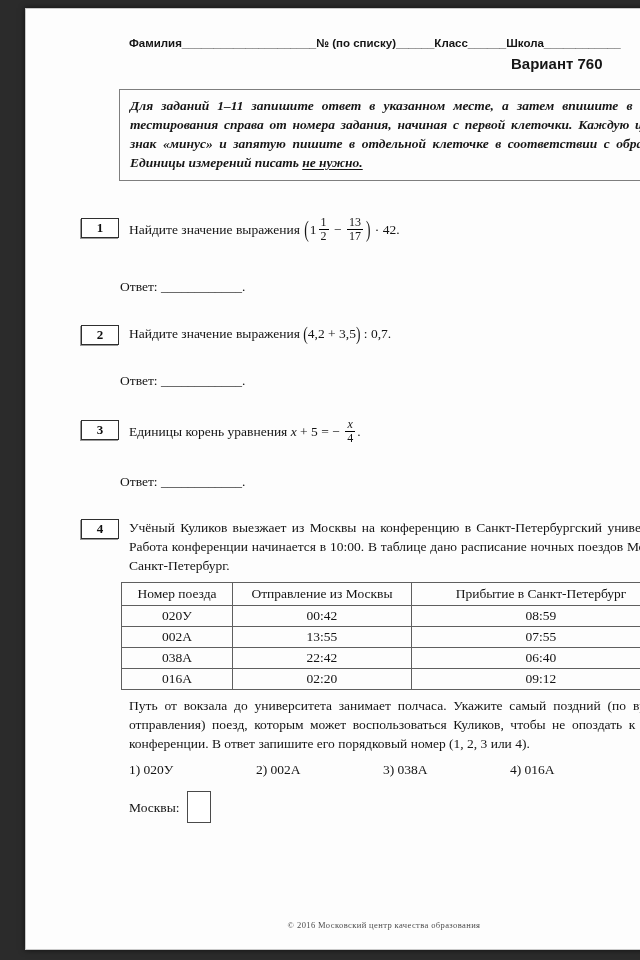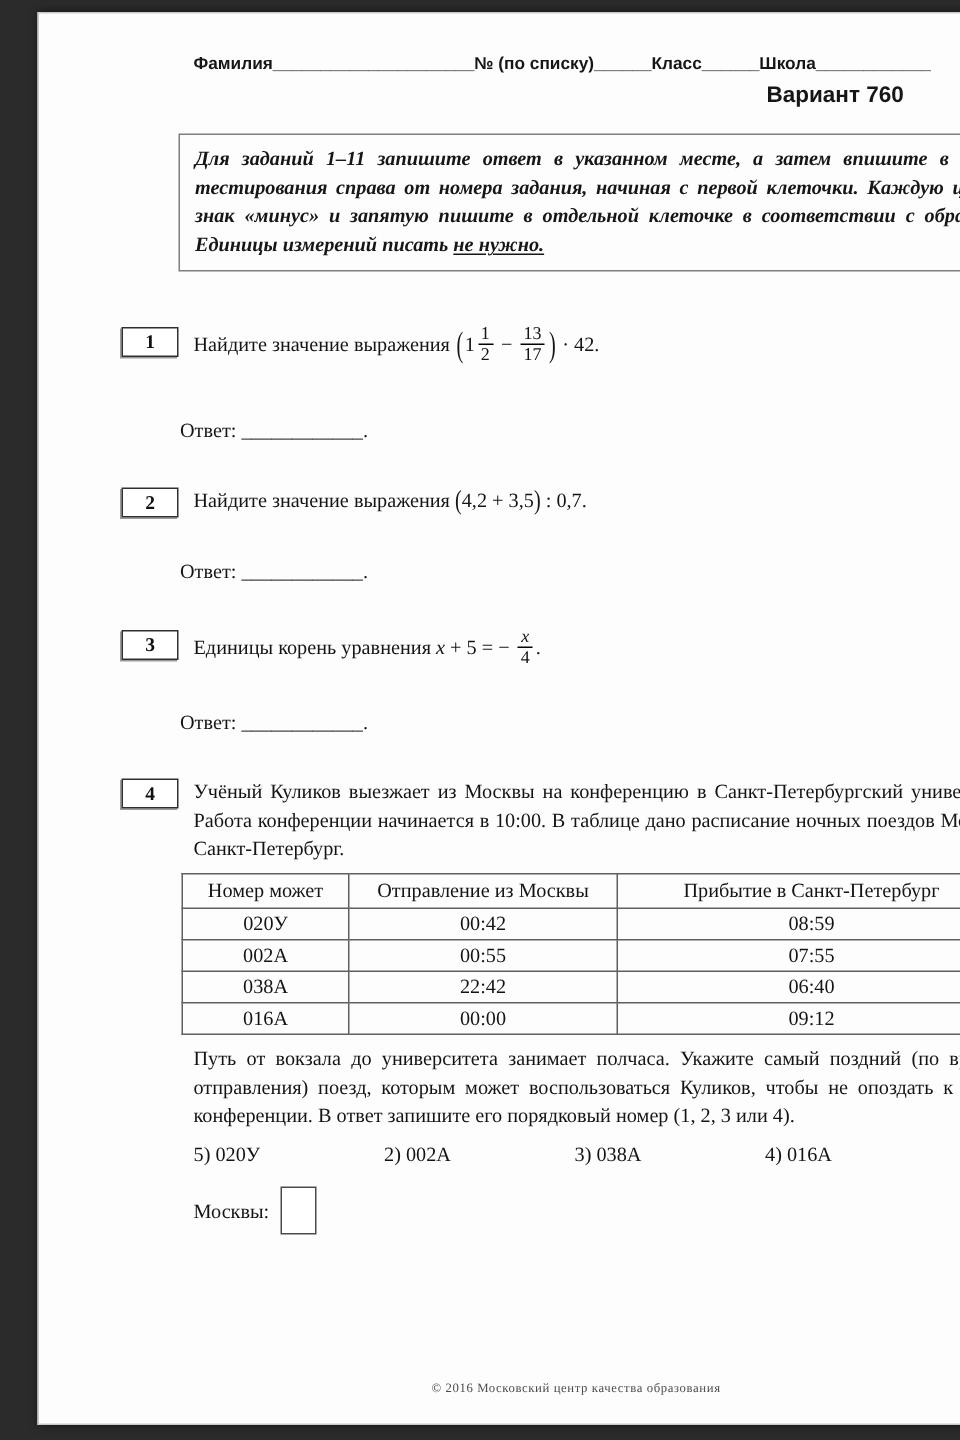--- a/index.html
+++ b/index.html
@@ -124,53 +124,53 @@
   <div class="answer" style="top:465px">Ответ: ____________.</div>
 
   <div class="task t4" style="top:509px">
     <div class="qnum">4</div>
     <div class="qbody">
       <p>Учёный Куликов выезжает из Москвы на конференцию в Санкт-Петербургский университет. Работа конференции начинается в 10:00. В таблице дано расписание ночных поездов Москва – Санкт-Петербург.</p>
 
       <table class="sched">
         <thead>
           <tr>
-            <th class="c1">Номер может</th>
+            <th class="c1">Номер поезда</th>
             <th class="c2">Отправление из Москвы</th>
             <th class="c3">Прибытие в Санкт-Петербург</th>
           </tr>
         </thead>
         <tbody>
           <tr>
             <td>020У</td>
             <td>00:42</td>
             <td>08:59</td>
           </tr>
           <tr>
             <td>002А</td>
-            <td>00:55</td>
+            <td>13:55</td>
             <td>07:55</td>
           </tr>
           <tr>
             <td>038А</td>
             <td>22:42</td>
             <td>06:40</td>
           </tr>
           <tr>
             <td>016А</td>
-            <td>00:00</td>
+            <td>02:20</td>
             <td>09:12</td>
           </tr>
         </tbody>
       </table>
 
       <p>Путь от вокзала до университета занимает полчаса. Укажите самый поздний (по времени отправления) поезд, которым может воспользоваться Куликов, чтобы не опоздать к началу конференции. В ответ запишите его порядковый номер (1, 2, 3 или 4).</p>
 
       <div class="opts">
-        <span>5)  020У</span>
+        <span>1)  020У</span>
         <span>2)  002А</span>
         <span>3)  038А</span>
         <span>4)  016А</span>
       </div>
 
       <div class="ans4">
         <span>Москвы:</span>
         <span class="ansbox"></span>
       </div>
     </div>

